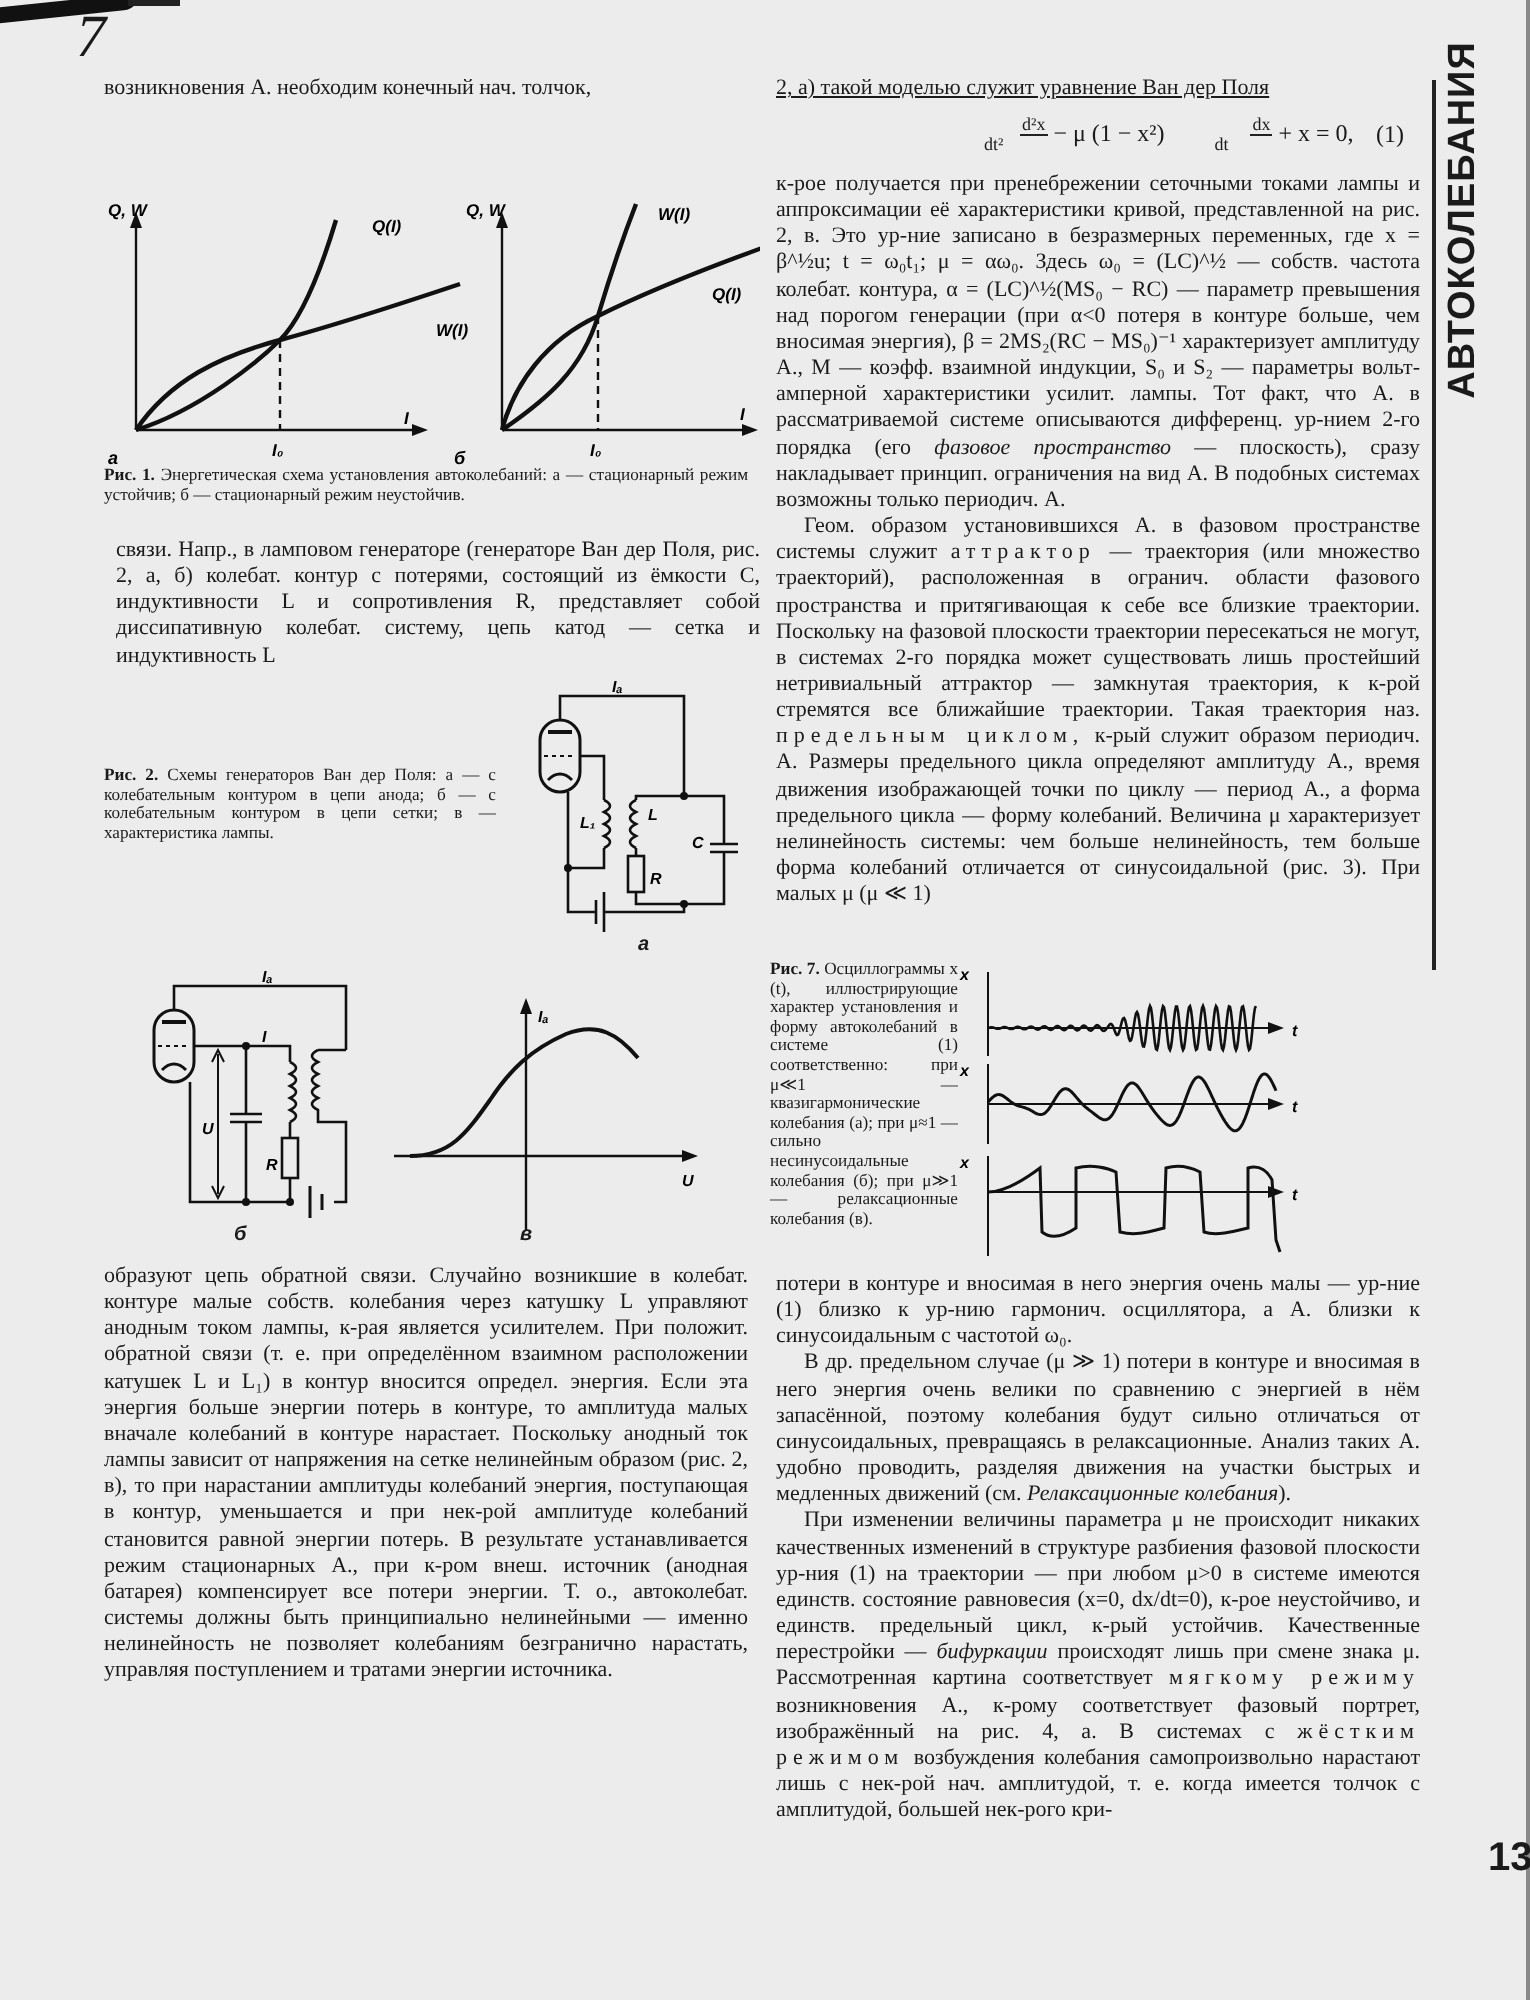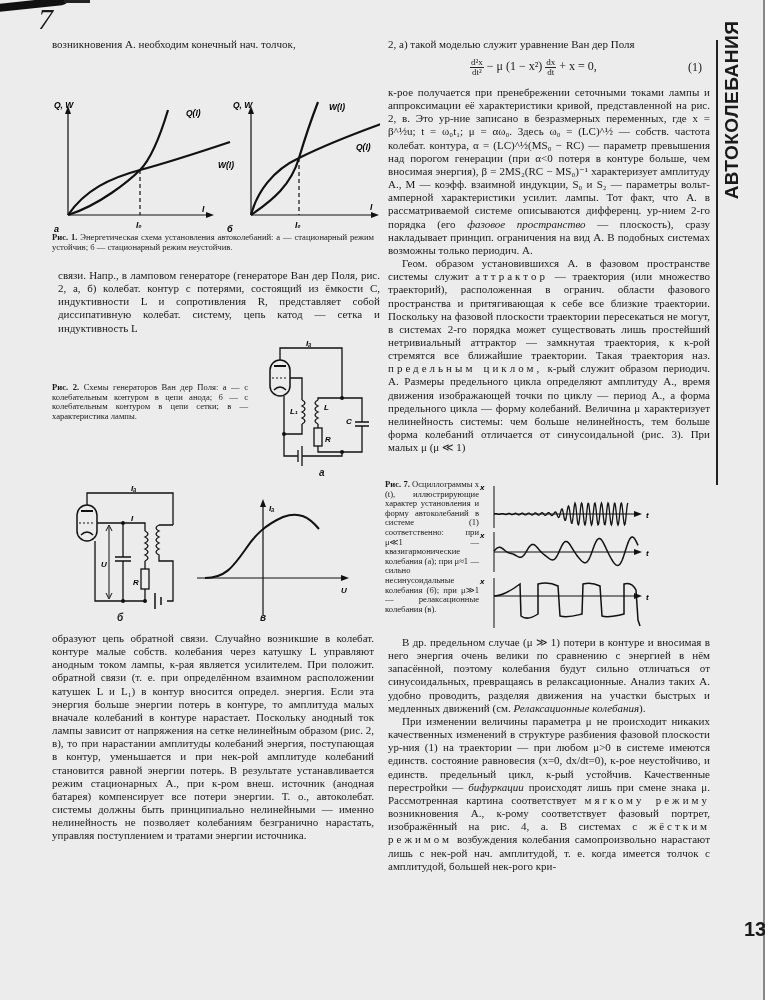--- a/index.html
+++ b/index.html
@@ -14,21 +14,21 @@
   .sp { letter-spacing:3px; }
   i { font-style:italic; }
   .pagenum-top { position:absolute; left:38px; top:2px; font-size:30px; font-family:"Liberation Serif",serif; font-style:italic; }
   .pagenum-bot { position:absolute; left:744px; top:918px; font-size:20px; font-weight:bold; font-family:"Liberation Sans",sans-serif; }
   .runhead { position:absolute; left:710px; top:40px; width:44px; height:140px; }
   .runhead span { position:absolute; left:50%; top:50%; transform:translate(-50%,-50%) rotate(-90deg);
                   white-space:nowrap; font-family:"Liberation Sans",sans-serif; font-weight:bold; font-size:19px; letter-spacing:0.5px; }
   .vrule { position:absolute; left:716px; top:40px; width:1.5px; height:445px; background:#222; }
   .eq { position:absolute; left:470px; top:58px; width:240px; font-size:12px; }
   .frac { display:inline-block; vertical-align:middle; text-align:center; font-size:9px; line-height:9px; }
-  .frac .num { display:block; border-bottom:1px solid #222; padding:0 1px; }
+  .frac .num { display:block; border-bottom:1px solid #222; padding:0 1px;margin-left:40px; }
   .frac .den { display:block; }
   svg text { font-family:"Liberation Sans",sans-serif; font-style:italic; font-weight:bold; }
   .blot { position:absolute; left:0; top:0; width:70px; height:8px; background:#111; border-radius:0 0 30px 0; transform:skewY(-6deg); }
   .blot2 { position:absolute; left:64px; top:0; width:26px; height:3px; background:#222; }
   .rightedge { position:absolute; right:0; top:0; width:2px; height:1000px; background:#888; }
 </style>
 </head>
 <body>
 
 <div class="blot"></div>
@@ -155,21 +155,21 @@
   <path d="M10,83 C30,83 38,72 50,55 C60,40 70,30 88,22 C104,16 114,22 124,34" fill="none" stroke="#111" stroke-width="2"></path>
   <text x="74" y="16" font-size="8">Iₐ</text>
   <text x="146" y="98" font-size="8">U</text>
 </svg>
 <div class="abs" style="left:260px; top:612px; font-size:10px; font-style:italic; font-weight:bold; font-family:'Liberation Sans',sans-serif;">в</div>
 
 <div class="col" style="left:52px; top:632px; width:322px;">
   <p>образуют цепь обратной связи. Случайно возникшие в колебат. контуре малые собств. колебания через катушку L управляют анодным током лампы, к-рая является усилителем. При положит. обратной связи (т. е. при определённом взаимном расположении катушек L и L₁) в контур вносится определ. энергия. Если эта энергия больше энергии потерь в контуре, то амплитуда малых вначале колебаний в контуре нарастает. Поскольку анодный ток лампы зависит от напряжения на сетке нелинейным образом (рис. 2, в), то при нарастании амплитуды колебаний энергия, поступающая в контур, уменьшается и при нек-рой амплитуде колебаний становится равной энергии потерь. В результате устанавливается режим стационарных А., при к-ром внеш. источник (анодная батарея) компенсирует все потери энергии. Т. о., автоколебат. системы должны быть принципиально нелинейными — именно нелинейность не позволяет колебаниям безгранично нарастать, управляя поступлением и тратами энергии источника.</p>
 </div>
 
-<div class="col" style="left:388px; top:38px; width:322px;">
+<div class="col" style="left:388px; top:38px; width:322px;text-decoration:underline;">
   <p>2, а) такой моделью служит уравнение Ван дер Поля</p>
 </div>
 
 <div class="eq">
   <span class="frac"><span class="num">d²x</span><span class="den">dt²</span></span><span> − μ (1 − x²) </span><span class="frac"><span class="num">dx</span><span class="den">dt</span></span><span> + x = 0,</span>
   <span style="position:absolute; right:8px; top:2px;">(1)</span>
 </div>
 
 <div class="col" style="left:388px; top:86px; width:322px;">
   <p><span>к-рое получается при пренебрежении сеточными токами лампы и аппроксимации её характеристики кривой, представленной на рис. 2, в. Это ур-ние записано в безразмерных переменных, где x = β^½u; t = ω₀t₁; μ = αω₀. Здесь ω₀ = (LC)^½ — собств. частота колебат. контура, α = (LC)^½(MS₀ − RC) — параметр превышения над порогом генерации (при α&lt;0 потеря в контуре больше, чем вносимая энергия), β = 2MS₂(RC − MS₀)⁻¹ характеризует амплитуду А., M — коэфф. взаимной индукции, S₀ и S₂ — параметры вольт-амперной характеристики усилит. лампы. Тот факт, что А. в рассматриваемой системе описываются дифференц. ур-нием 2-го порядка (его</span> <i>фазовое пространство</i> <span>— плоскость), сразу накладывает принцип. ограничения на вид А. В подобных системах возможны только периодич. А.</span></p>
@@ -205,17 +205,18 @@
     <line x1="16" y1="20" x2="160" y2="20" stroke="#111" stroke-width="1"></line>
     <polygon points="164,20 156,17 156,23" fill="#111"></polygon>
     <path d="M16,20 C24,20 34,14 42,8 L43,40 C48,44 54,42 60,38 L60,8 C68,6 76,8 80,10 L82,40 C90,42 96,40 104,38 L105,8 C112,6 118,8 122,10 L124,40 C130,42 138,40 146,38 L146,8 C152,6 156,10 158,14 L160,44 L162,50" fill="none" stroke="#111" stroke-width="1.5"></path>
     <text x="2" y="8" font-size="8">x</text>
     <text x="-8" y="22" font-size="8">в</text>
     <text x="168" y="24" font-size="8">t</text>
   </g>
 </svg>
 
 <div class="col" style="left:388px; top:636px; width:322px;">
+  <p>потери в контуре и вносимая в него энергия очень малы — ур-ние (1) близко к ур-нию гармонич. осциллятора, а А. близки к синусоидальным с частотой ω₀.</p>
   <p class="ind"><span>В др. предельном случае (μ ≫ 1) потери в контуре и вносимая в него энергия очень велики по сравнению с энергией в нём запасённой, поэтому колебания будут сильно отличаться от синусоидальных, превращаясь в релаксационные. Анализ таких А. удобно проводить, разделяя движения на участки быстрых и медленных движений (см.</span> <i>Релаксационные колебания</i><span>).</span></p>
   <p class="ind"><span>При изменении величины параметра μ не происходит никаких качественных изменений в структуре разбиения фазовой плоскости ур-ния (1) на траектории — при любом μ&gt;0 в системе имеются единств. состояние равновесия (x=0, dx/dt=0), к-рое неустойчиво, и единств. предельный цикл, к-рый устойчив. Качественные перестройки —</span> <i>бифуркации</i> <span>происходят лишь при смене знака μ. Рассмотренная картина соответствует</span> <span class="sp">мягкому режиму</span> <span>возникновения А., к-рому соответствует фазовый портрет, изображённый на рис. 4, а. В системах с</span> <span class="sp">жёстким режимом</span> <span>возбуждения колебания самопроизвольно нарастают лишь с нек-рой нач. амплитудой, т. е. когда имеется толчок с амплитудой, большей нек-рого кри-</span></p>
 </div>
 
 <div class="pagenum-bot">13</div>
 
 </body></html>

